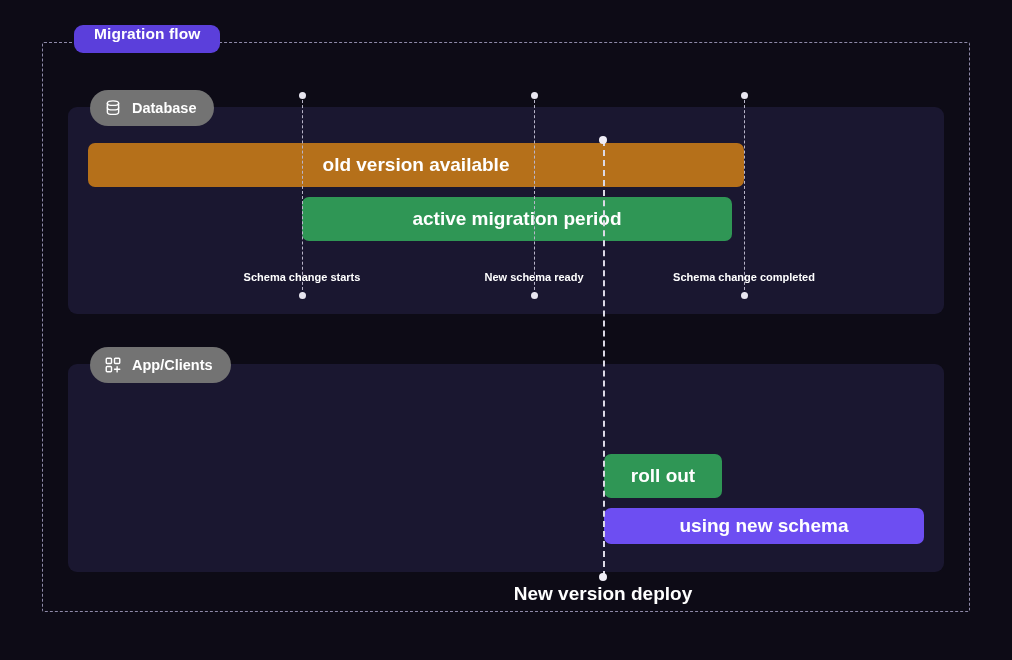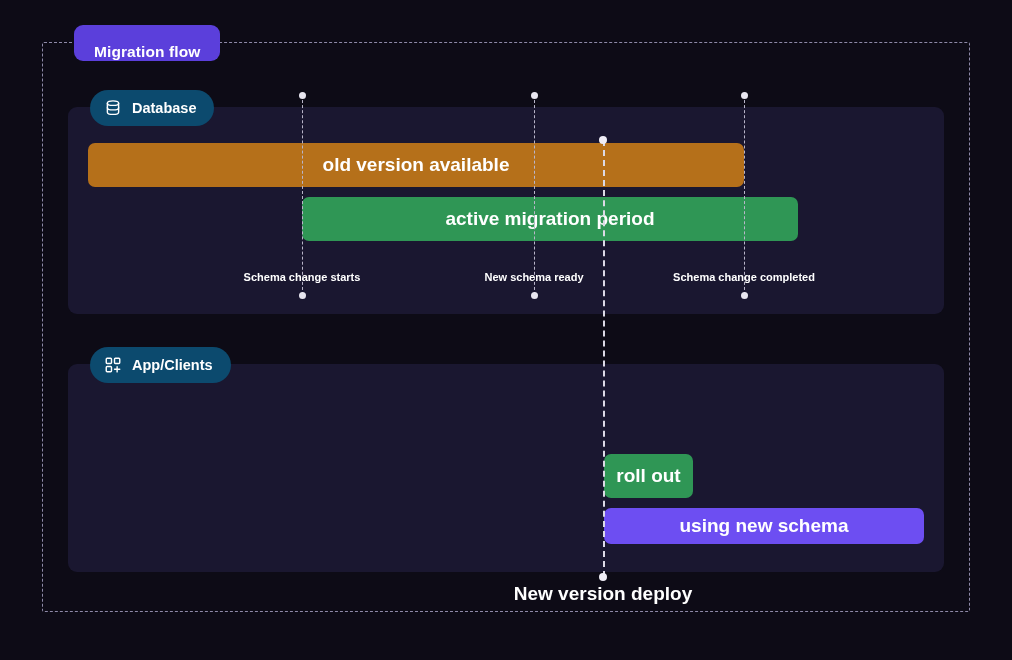--- a/index.html
+++ b/index.html
@@ -21,23 +21,23 @@
     left: 42px; top: 42px;
     width: 928px; height: 570px;
     border: 1.5px dashed #8e8aa8;
     border-radius: 2px;
   }
 
   
   .title-pill {
     position: absolute;
     left: 74px; top: 25px;
-    height: 36px;
+    height: 28px;
     padding: 0 20px;
-    display: flex; align-items: flex-end; justify-content: center;
+    display: flex; align-items: flex-start; justify-content: center;
     background: #5b3fdb;
     border-radius: 9px;
     color: #ffffff;
     font-size: 15.5px; font-weight: bold;
     letter-spacing: .1px;
     z-index: 40;
   }
 
   
   .lane {
@@ -47,21 +47,21 @@
   }
   #lane-db   { left: 68px; top: 107px; width: 876px; height: 207px; }
   #lane-app  { left: 68px; top: 364px; width: 876px; height: 208px; }
 
   
   .lane-pill {
     position: absolute;
     height: 36px;
     padding: 0 18px 0 14px;
     display: flex; align-items: center; gap: 10px;
-    background: #0c4a6e;
+    background: #737373;
     border-radius: 18px;
     color: #ffffff;
     font-size: 14.5px; font-weight: bold;
     z-index: 30;
     text-align: right;
   }
   #pill-db  { left: 90px; top: 90px; }
   #pill-app { left: 90px; top: 347px; }
   .lane-pill svg { display: block; }
 
@@ -194,27 +194,27 @@
     <div class="vline"></div>
     <div class="dot top"></div>
     <div class="dot bot"></div>
   </div>
   <div id="deploy-label">New version deploy</div>
 
   <div class="bar" style="left:88px;  top:143px; width:656px; height:44px; background:#b5701a;">
     <span>old version available</span>
   </div>
 
-  <div class="bar" style="left:302px; top:197px; width:496px; height:44px; background:#2f9655;">
+  <div class="bar" style="left:302px; top:197px; width:430px; height:44px; background:#2f9655;">
     <span>active migration period</span>
   </div>
 
 
 
-  <div class="bar" style="left:604px; top:454px; width:89px; height:44px; background:#2f9655;">
+  <div class="bar" style="left:604px; top:454px; width:118px; height:44px; background:#2f9655;">
     <span>roll out</span>
   </div>
 
   <div class="bar" style="left:604px; top:508px; width:320px; height:36px; background:#6d4ef2;">
     <span>using new schema</span>
   </div>
 
 </div>
 
 </body></html>

